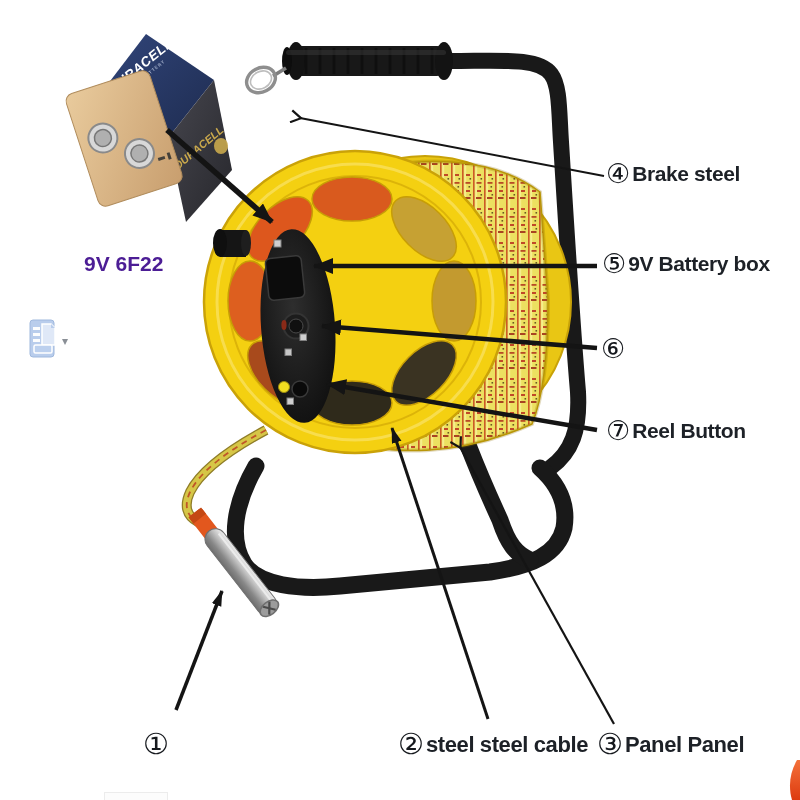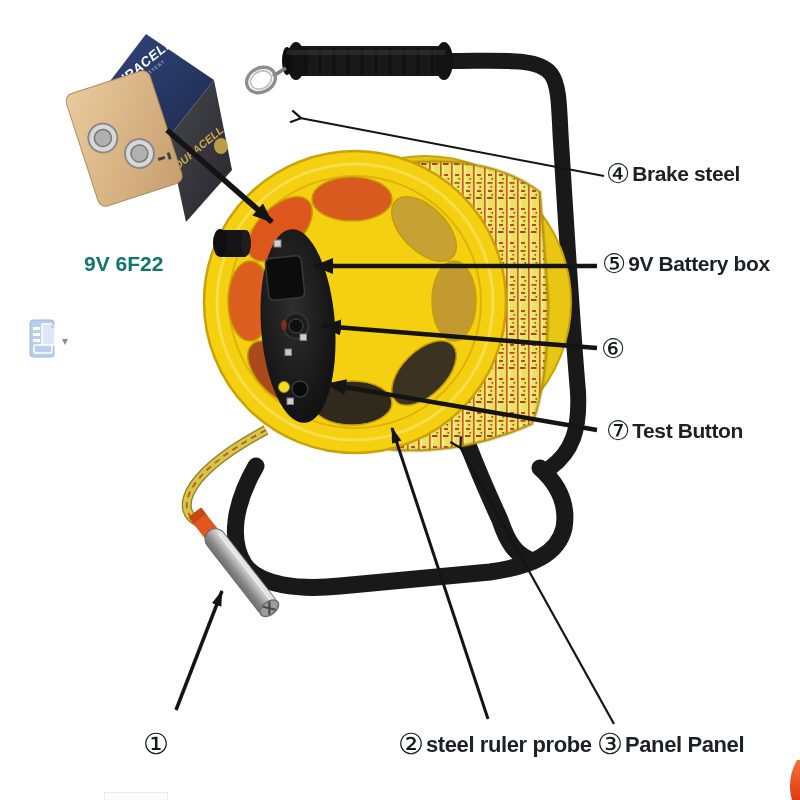--- a/index.html
+++ b/index.html
@@ -6,21 +6,21 @@
   .page{position:relative;width:800px;height:800px;background:#ffffff;overflow:hidden;
         font-family:"Liberation Sans",sans-serif;}
   .scene{position:absolute;left:0;top:0;width:800px;height:800px;}
   .callout{position:absolute;display:flex;align-items:center;gap:2px;color:#1d2127;white-space:nowrap;}
   .callout .cnum{font-family:"DejaVu Sans",sans-serif;font-size:27px;line-height:1;color:#15181d;}
   .callout .ctext{font-size:21px;font-weight:600;letter-spacing:-0.4px;line-height:1;}
   .callout.bottom .cnum{font-size:29px;}
   .callout.bottom .ctext{font-size:22px;}
   .callout.gap{gap:9px;}
   .batt-caption{position:absolute;left:84px;top:252px;font-size:21px;font-weight:700;
-        letter-spacing:0px;color:#0f766e;}
+        letter-spacing:0px;color:#4c1d95;}
   .paste-icon{position:absolute;left:27px;top:318px;width:38px;height:46px;cursor:pointer;}
   .dropdown{position:absolute;left:62px;top:334px;font-size:12px;color:#8a8f96;cursor:pointer;
         font-family:"DejaVu Sans",sans-serif;}
   .crop-artifact{position:absolute;left:104px;top:792px;width:62px;height:8px;
         border:1px solid #ececec;background:#fcfcfc;}
 </style>
 </head>
 <body>
 
 <div class="page">
@@ -221,29 +221,29 @@
   </div>
   <div class="callout" style="left:602px;top:250px;">
     <span class="cnum">⑤</span>
     <span class="ctext">9V Battery box</span>
   </div>
   <div class="callout" style="left:601px;top:335px;">
     <span class="cnum">⑥</span>
   </div>
   <div class="callout" style="left:606px;top:417px;">
     <span class="cnum">⑦</span>
-    <span class="ctext">Test Button</span>
+    <span class="ctext">Reel Button</span>
   </div>
 
   <div class="callout bottom gap" style="left:143px;top:730px;">
     <span class="cnum">①</span>
   </div>
   <div class="callout bottom" style="left:398px;top:730px;">
     <span class="cnum">②</span>
-    <span class="ctext">steel ruler probe</span>
+    <span class="ctext">steel steel cable</span>
   </div>
   <div class="callout bottom" style="left:597px;top:730px;">
     <span class="cnum">③</span>
     <span class="ctext">Panel Panel</span>
   </div>
 
   <div class="batt-caption">9V 6F22</div>
 
   <div class="paste-icon">
     <svg viewBox="0 0 38 44" width="38" height="44">

